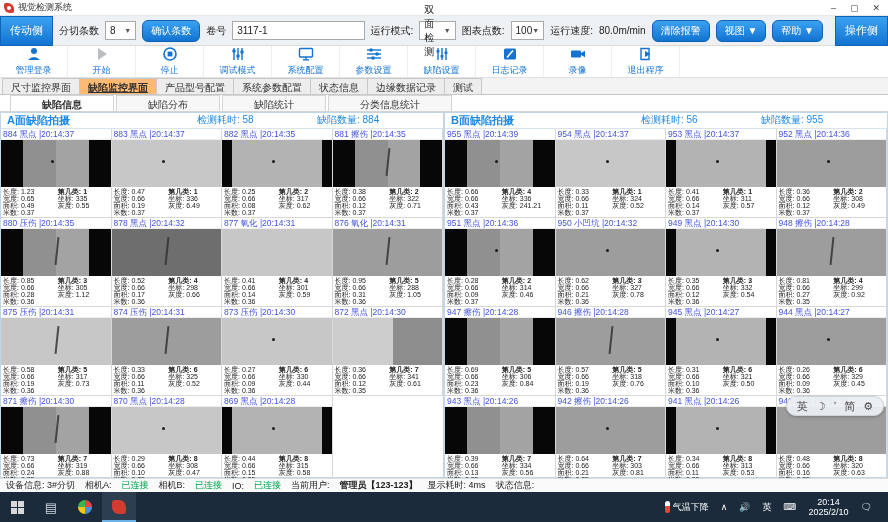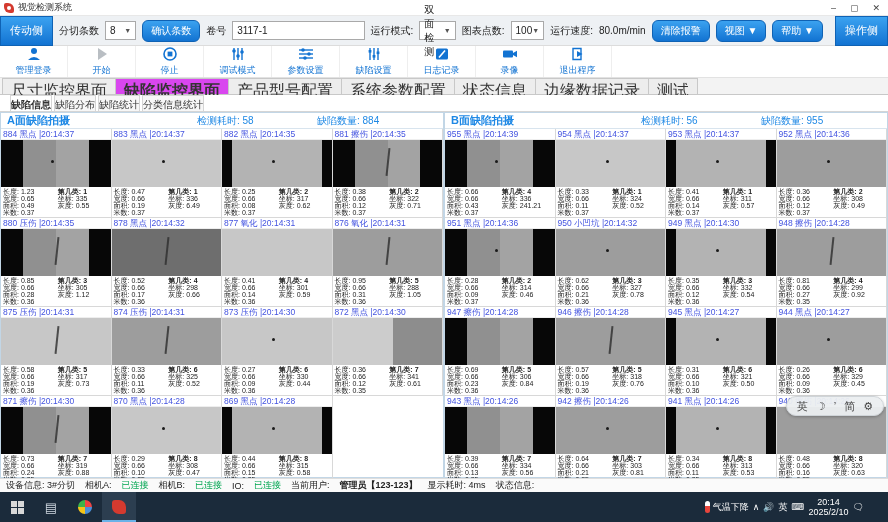--- a/index.html
+++ b/index.html
@@ -21,29 +21,29 @@
   .combo .arr { color:#555; font-size:7px;}
   .textinput { width:288px;}
   .toolbar1 .spacer{flex:1;}
   
   .toolbar2 { height:32px; background:#fff; display:flex; align-items:stretch; border-bottom:1px solid #e2e2e2;}
   .tool-btn { width:68px; display:flex; flex-direction:column; align-items:center; justify-content:center; gap:1px; border-right:1px solid #eee; cursor:default;}
   .tool-btn svg{ width:16px; height:14px;}
   .tool-btn .lbl { font-size:9px; color:#1273d2; white-space:nowrap;}
   
   .maintabs { height:17px; display:flex; background:#f3f3f3; border-bottom:1px solid #c8c8c8; padding-left:2px;}
-  .maintabs .tab { padding:2px 8px; font-size:16px; border:1px solid #c8c8c8; border-bottom:none; background:#ededed; margin-right:-1px; color:#333;}
-  .maintabs .tab.active { background:#d946ef; font-weight:bold;}
+  .maintabs .tab { padding:2px 8px; font-size:10px; border:1px solid #c8c8c8; border-bottom:none; background:#ededed; margin-right:-1px; color:#333;}
+  .maintabs .tab.active { background:#fdba74; font-weight:bold;text-decoration:underline;}
   .subtabs { height:17px; display:flex; background:#fff; border-bottom:1px solid #d5d5d5; padding-left:10px;}
-  .subtabs .tab { padding:2px 0; font-size:10px; border:1px solid #d5d5d5; border-bottom:none; background:#f7f7f7; margin-right:2px; color:#333;}
+  .subtabs .tab { padding:2px 31px; font-size:10px; border:1px solid #d5d5d5; border-bottom:none; background:#f7f7f7; margin-right:2px; color:#333;}
   .subtabs .tab.active { background:#fff; font-weight:bold;}
   
   .panels { display:flex; height:366px;}
   .panel { width:50%; border:1px solid #c2d6e6; display:flex; flex-direction:column;}
-  .panel-header { height:16px; display:flex; align-items:center; padding:0 6px; border-bottom:1px solid #d8e4ee;}
+  .panel-header { height:16px; display:flex; padding:0 6px; border-bottom:1px solid #d8e4ee;}
   .panel-header .ptitle { color:#1e88e5; font-weight:bold; font-size:11px; flex:1;}
   .panel-header .pstat { color:#1e88e5; font-size:10px; width:120px;}
   .grid { flex:1; display:grid; grid-template-columns:repeat(4,1fr); grid-template-rows:repeat(4,1fr);}
   .cell { border-right:1px solid #d8d8d8; border-bottom:1px solid #d8d8d8; display:flex; flex-direction:column; overflow:hidden; cursor:pointer;}
   .cell-head { height:11px; font-size:8.5px; color:#4353e0; padding:0 2px; white-space:nowrap; overflow:hidden; border-bottom:1px solid #eee;}
   .cell-img { height:47px; position:relative;}
   .img-bars  { background:linear-gradient(90deg,#070707 0 20%,#909090 20% 50%,#a3a3a3 50% 80%,#070707 80%);}
   .img-bars2 { background:linear-gradient(90deg,#070707 0 9%,#b3b3b3 9% 91%,#070707 91%);}
   .img-light { background:#c7c7c7;}
   .img-mid   { background:#9d9d9d;}
@@ -60,21 +60,21 @@
   .statusbar .green { color:#00a651;}
   .statusbar .bold { font-weight:bold;}
   
   .taskbar { height:30px; background:#1b2b3b; display:flex; align-items:center; color:#fff; }
   .tb-icon { width:34px; height:30px; display:flex; align-items:center; justify-content:center; font-size:13px;}
   .tb-icon.active { background:#2c3e50; box-shadow:inset 0 -2px 0 #6ab2e8;}
   .win-logo { display:grid; grid-template-columns:6px 6px; grid-template-rows:6px 6px; gap:1px;}
   .win-logo i { background:#d8d8d8; display:block;}
   .app-red { width:14px; height:14px; background:#d43a2f; border-radius:3px 7px 3px 7px;}
   .app-color { width:14px; height:14px; border-radius:50%; background:conic-gradient(#e44 0 25%,#4a90d9 25% 50%,#f5c518 50% 75%,#3bb54a 75%);}
-  .tray { margin-left:auto; display:flex; align-items:center; gap:4px; font-size:9px; padding-right:24px;}
+  .tray { margin-left:auto; display:flex; align-items:center; gap:12px; font-size:9px; padding-right:16px;}
   .tray .temp { display:flex; align-items:center; gap:3px;}
   .thermo { width:5px; height:12px; background:linear-gradient(#fff 0 40%,#e8453c 40%); border-radius:3px;}
   .clock { text-align:center; line-height:10px; font-size:9px;}
   
   .ime { position:absolute; right:4px; top:396px; height:20px; background:rgba(235,238,240,.95); border:1px solid #cfd4d8; border-radius:10px; display:flex; align-items:center; gap:8px; padding:0 10px; font-size:11px; color:#444; box-shadow:0 1px 3px rgba(0,0,0,.25);}
   .root { position:relative; width:888px; height:522px; display:flex; flex-direction:column;}
 </style>
 </head>
 <body>
 
@@ -145,20 +145,28 @@
             <g stroke="#1273d2" stroke-width="1.4">
               <line x1="4" y1="1" x2="4" y2="13"></line>
               <line x1="8" y1="1" x2="8" y2="13"></line>
               <line x1="12" y1="1" x2="12" y2="13"></line>
             </g>
             <circle cx="4" cy="4" r="1.8" fill="#1273d2"></circle>
             <circle cx="8" cy="9" r="1.8" fill="#1273d2"></circle>
             <circle cx="12" cy="5" r="1.8" fill="#1273d2"></circle>
           </svg></span>
                  <span class="lbl">调试模式</span>
+      </div>
+      <div class="tool-btn">
+        <span><svg viewBox="0 0 16 14">
+            <rect x="1.5" y="1.5" width="13" height="8.5" rx="1" fill="none" stroke="#1273d2" stroke-width="1.4"></rect>
+            <line x1="8" y1="10" x2="8" y2="12.5" stroke="#1273d2" stroke-width="1.4"></line>
+            <line x1="5" y1="12.8" x2="11" y2="12.8" stroke="#1273d2" stroke-width="1.4"></line>
+          </svg></span>
+                 <span class="lbl">系统配置</span>
       </div>
       <div class="tool-btn">
         <span><svg viewBox="0 0 16 14">
             <g stroke="#1273d2" stroke-width="1.4">
               <line x1="1" y1="3" x2="15" y2="3"></line>
               <line x1="1" y1="7" x2="15" y2="7"></line>
               <line x1="1" y1="11" x2="15" y2="11"></line>
             </g>
             <circle cx="5" cy="3" r="1.8" fill="#1273d2"></circle>
             <circle cx="11" cy="7" r="1.8" fill="#1273d2"></circle>

